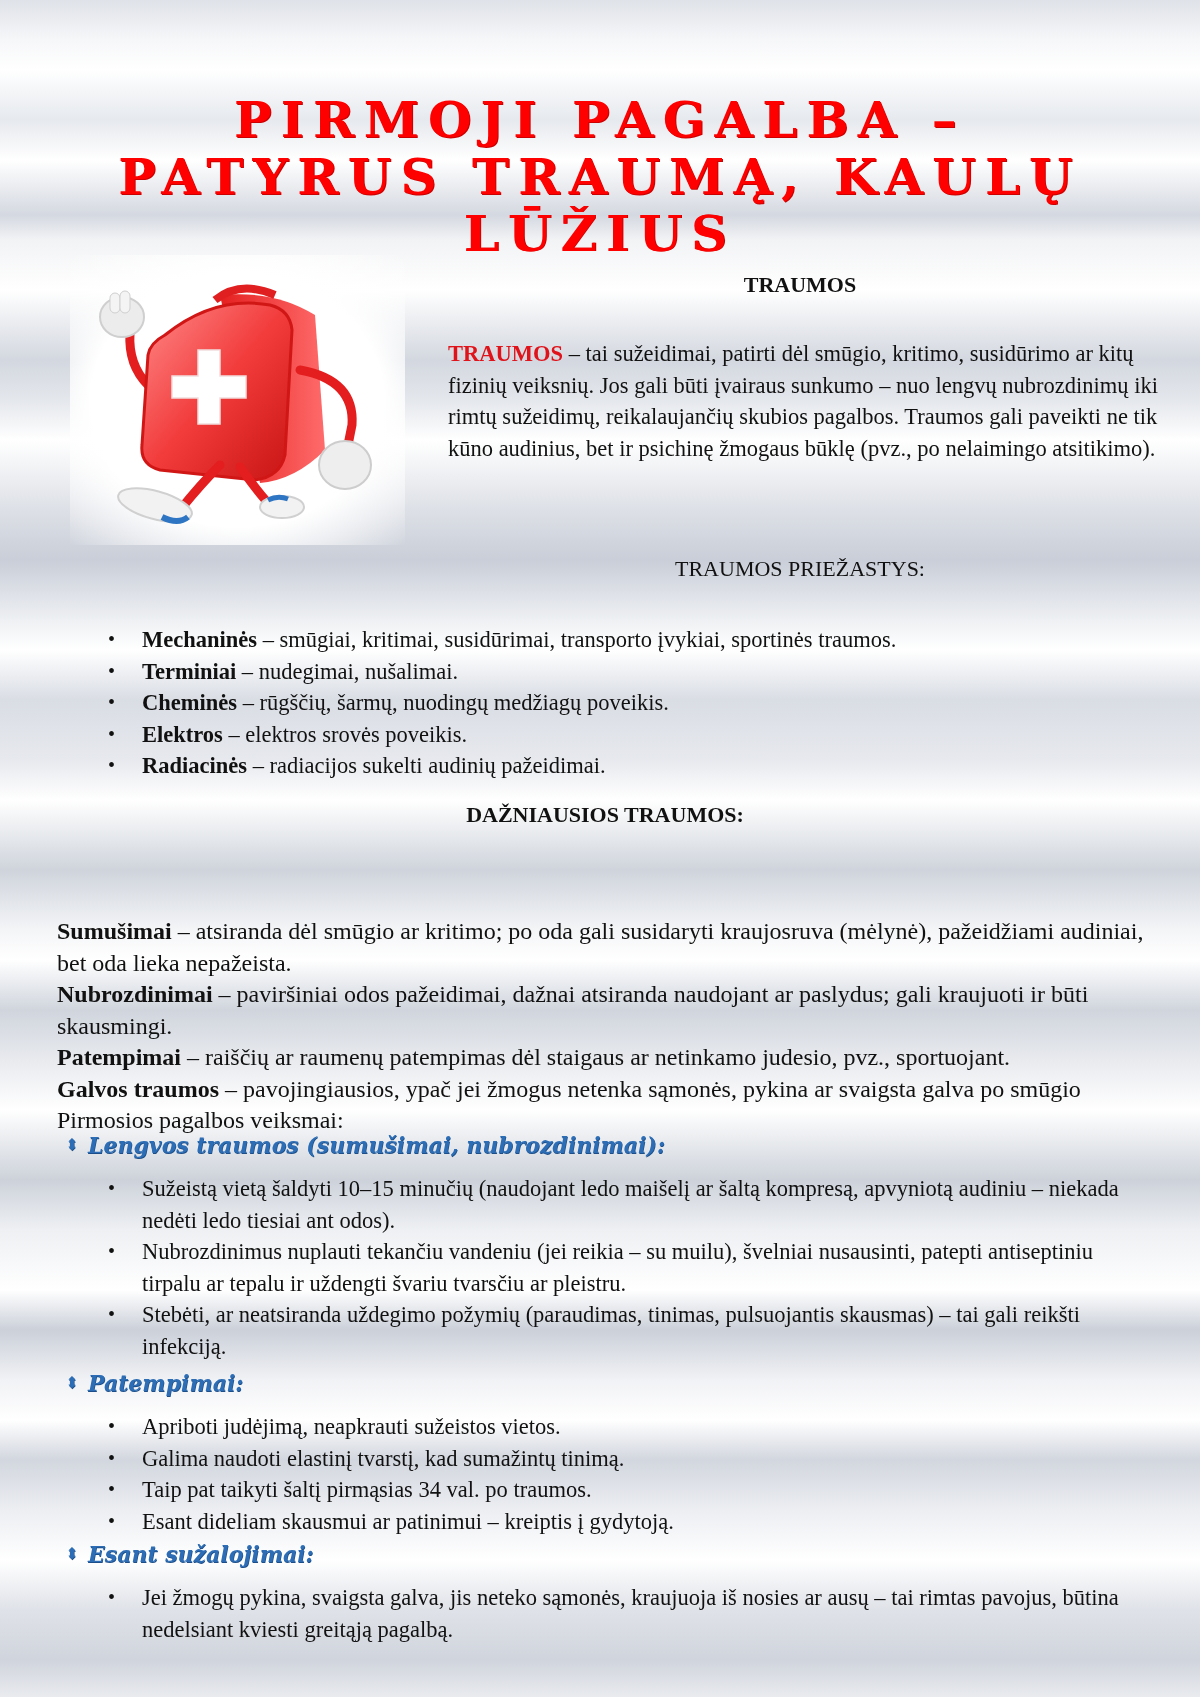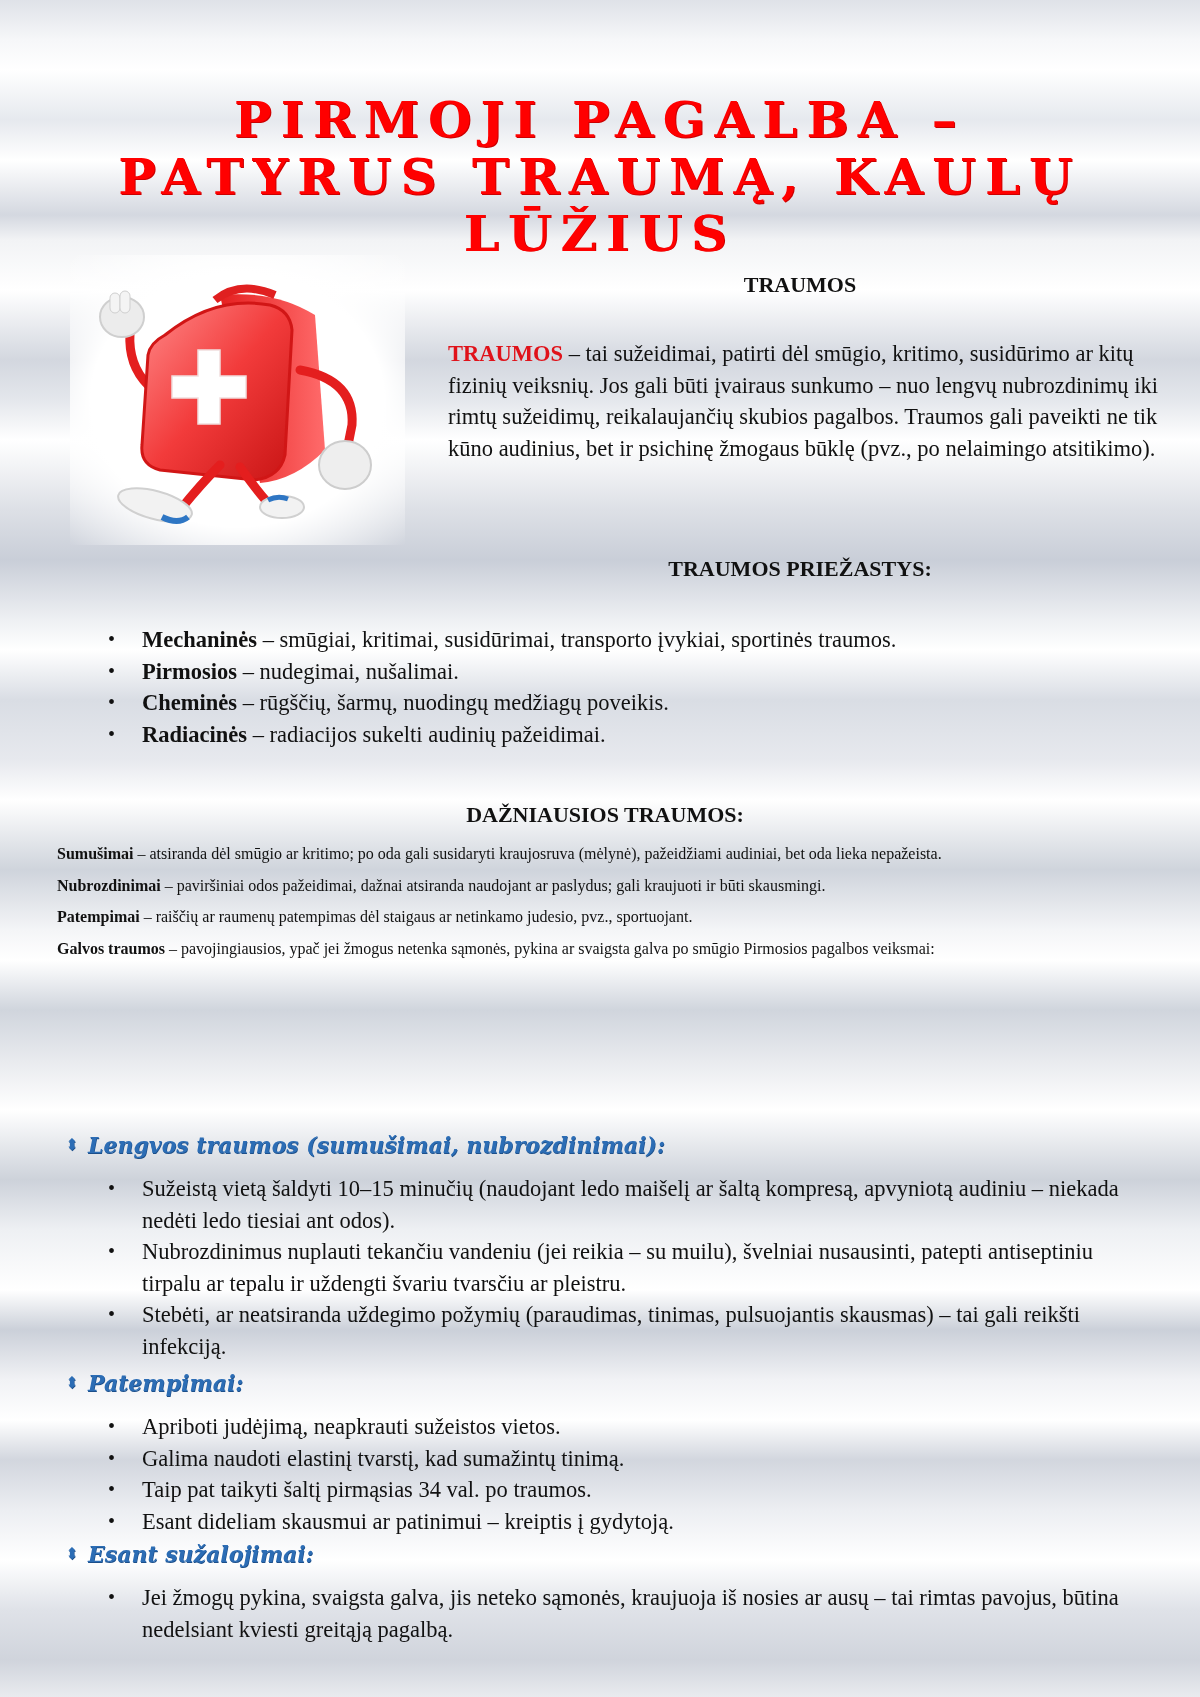--- a/index.html
+++ b/index.html
@@ -55,21 +55,21 @@
     left: 440px; width: 720px; top: 330px;
     font-size: 22.5px;
     line-height: 31.5px;
   }
   .intro .red { color: #e0121a; font-weight: bold; }
 
   .causes-heading {
     position: absolute;
     left: 440px; width: 720px; top: 556px;
     text-align: center;
-    font-weight: bold;
+    font-weight: normal;
     font-size: 22px;
   }
   ul { margin: 12px; padding: 0; list-style: none; }
   .bullets li {
     position: relative;
     padding-left: 68px;
     font-size: 22.5px;
     line-height: 31.5px;
   }
   .bullets li::before {
@@ -83,22 +83,22 @@
 
   .common-heading {
     position: absolute;
     left: 40px; width: 1130px; top: 802px;
     text-align: center;
     font-weight: bold;
     font-size: 22px;
   }
   .common {
     position: absolute;
-    left: 57px; width: 1100px; top: 838px;
-    font-size: 16px;
+    left: 57px; width: 1100px; top: 916px;
+    font-size: 24px;
     line-height: 31.5px;
   }
   .common p { margin: 0; }
 
   .sub-heading {
     font-family: "DejaVu Serif", "Liberation Serif", serif;
     font-weight: bold;
     font-style: italic;
     color: #2c6db5;
     font-size: 22px;
@@ -173,22 +173,23 @@
 </div>
 
 <div class="traumos-heading">TRAUMOS</div>
 <p class="intro" style="margin:8px;">
   <span class="red">TRAUMOS</span><span> – tai sužeidimai, patirti dėl smūgio, kritimo, susidūrimo ar kitų fizinių veiksnių. Jos gali būti įvairaus sunkumo – nuo lengvų nubrozdinimų iki rimtų sužeidimų, reikalaujančių skubios pagalbos. Traumos gali paveikti ne tik kūno audinius, bet ir psichinę žmogaus būklę (pvz., po nelaimingo atsitikimo).</span>
 </p>
 
 <div class="causes-heading">TRAUMOS PRIEŽASTYS:</div>
 <ul class="bullets causes">
   <li><b>Mechaninės</b><span> – smūgiai, kritimai, susidūrimai, transporto įvykiai, sportinės traumos.</span></li>
-  <li><b>Pirmosios</b><span> – nudegimai, nušalimai.</span></li>
+  <li><b>Terminiai</b><span> – nudegimai, nušalimai.</span></li>
   <li><b>Cheminės</b><span> – rūgščių, šarmų, nuodingų medžiagų poveikis.</span></li>
+  <li><b>Elektros</b><span> – elektros srovės poveikis.</span></li>
   <li><b>Radiacinės</b><span> – radiacijos sukelti audinių pažeidimai.</span></li>
 </ul>
 
 <div class="common-heading">DAŽNIAUSIOS TRAUMOS:</div>
 <div class="common">
   <p><b>Sumušimai</b><span> – atsiranda dėl smūgio ar kritimo; po oda gali susidaryti kraujosruva (mėlynė), pažeidžiami audiniai, bet oda lieka nepažeista.</span></p>
   <p><b>Nubrozdinimai</b><span> – paviršiniai odos pažeidimai, dažnai atsiranda naudojant ar paslydus; gali kraujuoti ir būti skausmingi.</span></p>
   <p><b>Patempimai</b><span> – raiščių ar raumenų patempimas dėl staigaus ar netinkamo judesio, pvz., sportuojant.</span></p>
   <p><b>Galvos traumos</b><span> – pavojingiausios, ypač jei žmogus netenka sąmonės, pykina ar svaigsta galva po smūgio Pirmosios pagalbos veiksmai:</span></p>
 </div>

